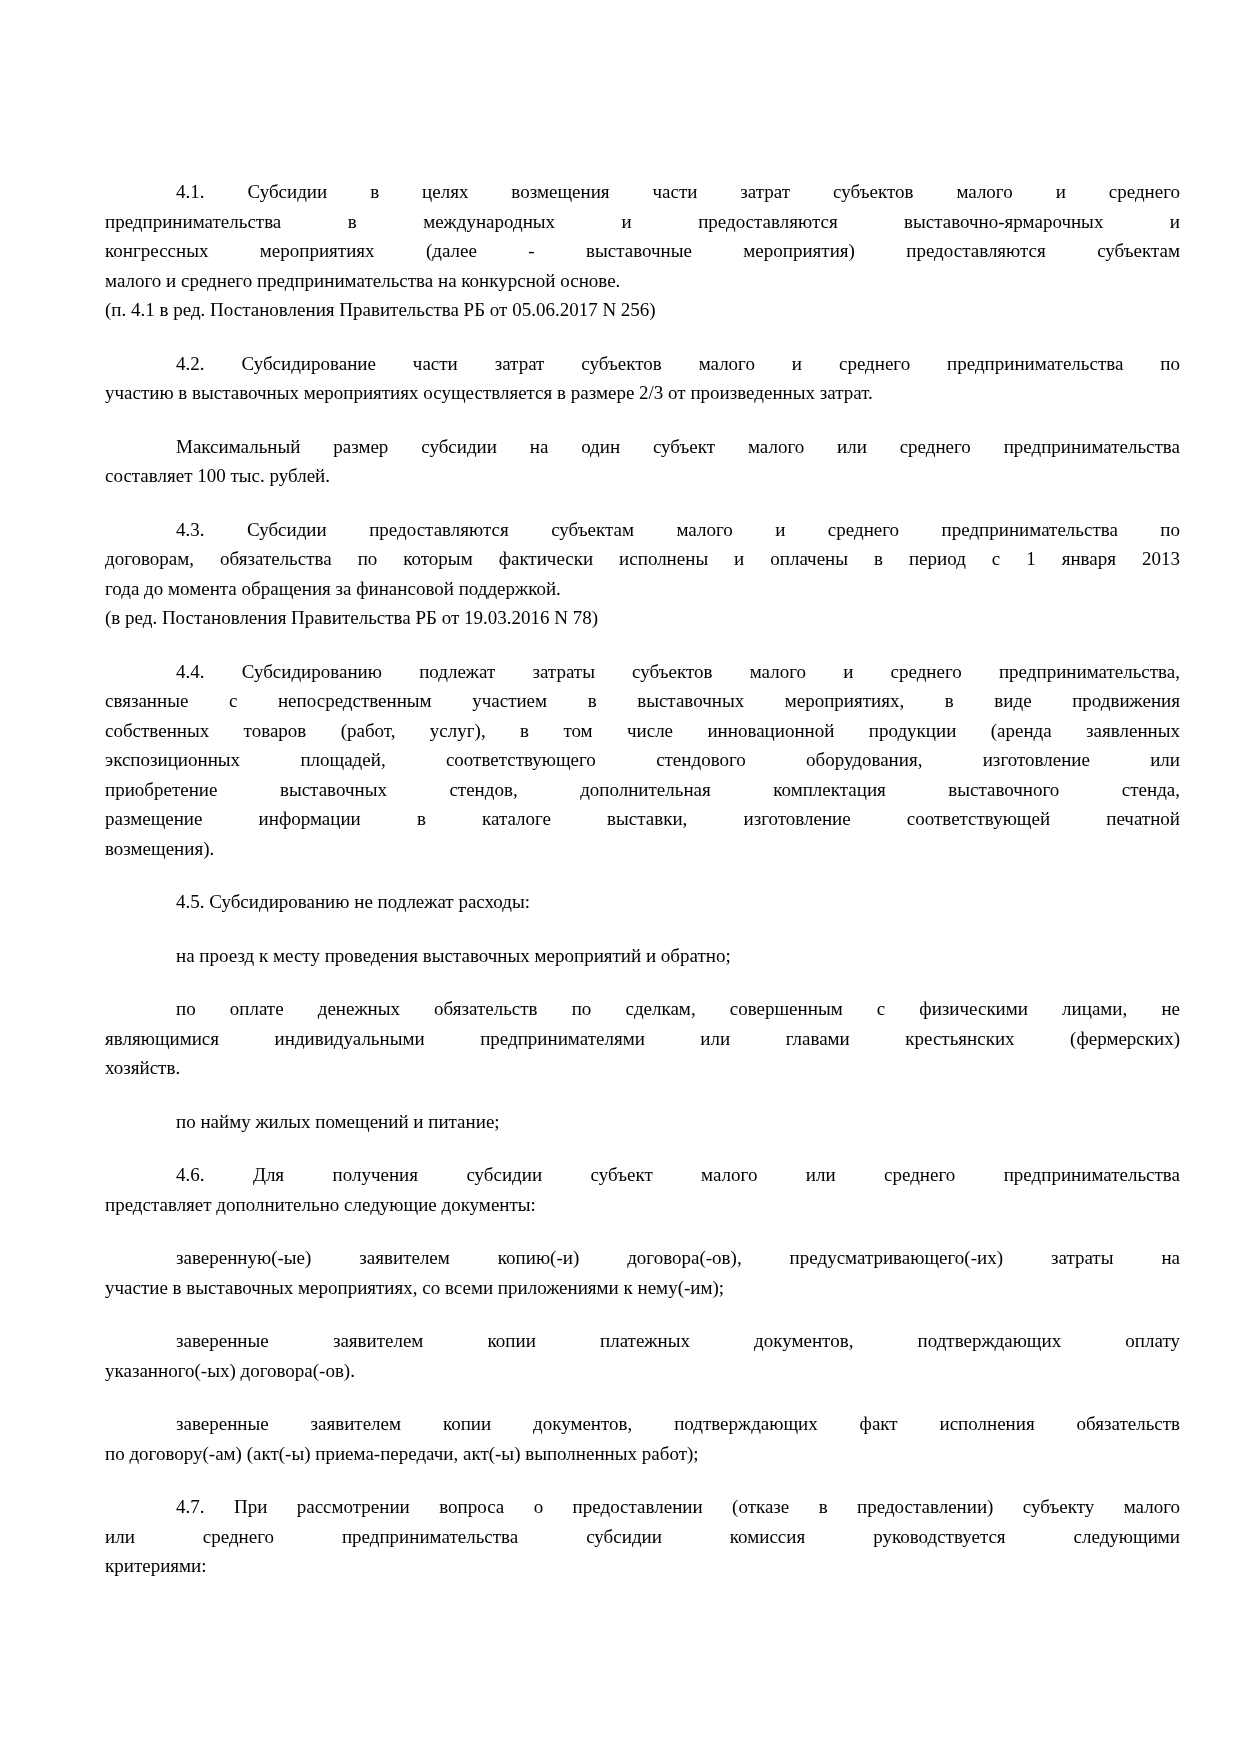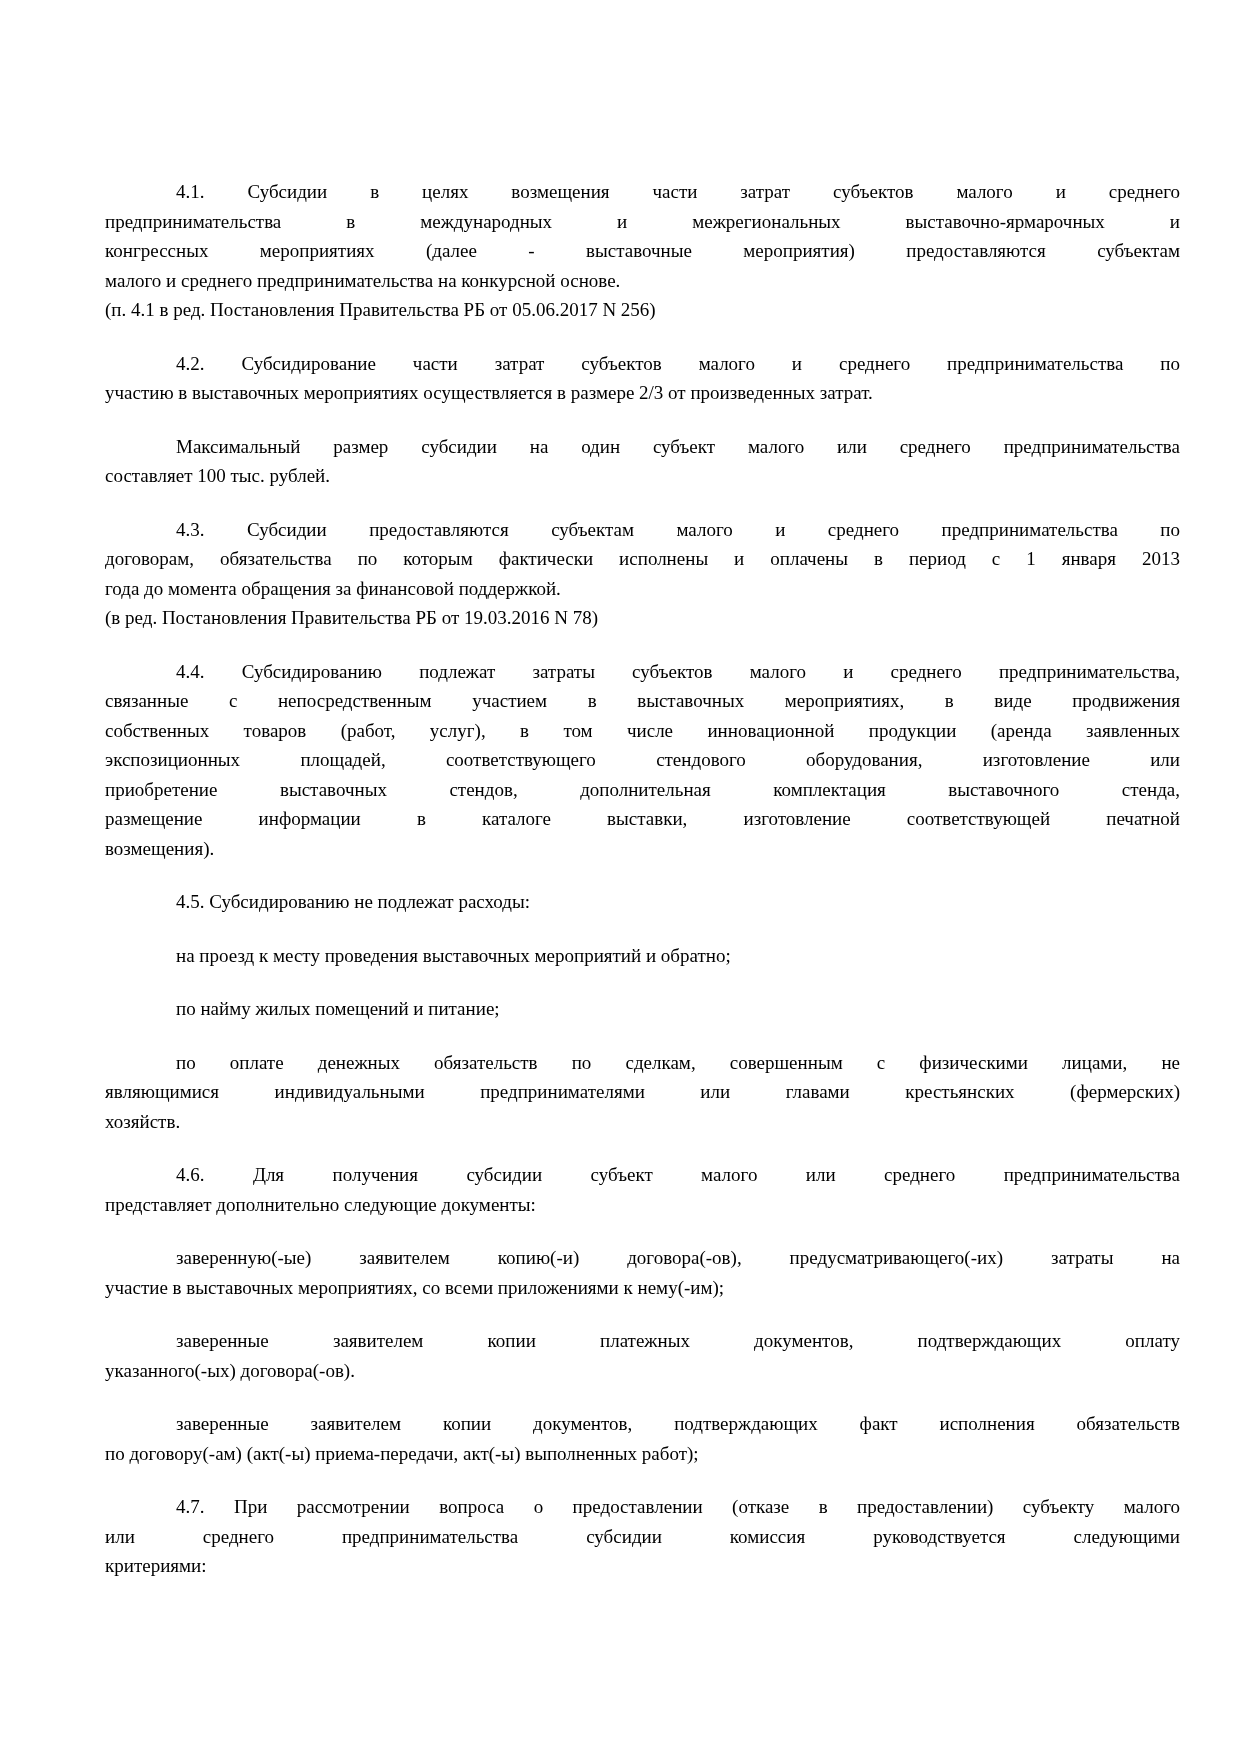--- a/index.html
+++ b/index.html
@@ -51,21 +51,21 @@
     text-indent: 71px;
   }
 </style>
 </head>
 <body>
 
 <div class="doc-page">
   <div class="doc-body">
       <div class="para first">
         <div class="line j indent">4.1. Субсидии в целях возмещения части затрат субъектов малого и среднего</div>
-        <div class="line j">предпринимательства в международных и межрегиональных выставочно-ярмарочных и</div>
+        <div class="line j">предпринимательства в международных и предоставляются выставочно-ярмарочных и</div>
         <div class="line j">конгрессных мероприятиях (далее - выставочные мероприятия) предоставляются субъектам</div>
         <div class="line last">малого и среднего предпринимательства на конкурсной основе.</div>
       </div>
       <div class="para note">
         <div class="line last">(п. 4.1 в ред. Постановления Правительства РБ от 05.06.2017 N 256)</div>
       </div>
       <div class="para">
         <div class="line j indent">4.2. Субсидирование части затрат субъектов малого и среднего предпринимательства по</div>
         <div class="line last">участию в выставочных мероприятиях осуществляется в размере 2/3 от произведенных затрат.</div>
       </div>
@@ -90,26 +90,26 @@
         <div class="line j">размещение информации в каталоге выставки, изготовление соответствующей печатной</div>
         <div class="line last">возмещения).</div>
       </div>
       <div class="para">
         <div class="line last indent">4.5. Субсидированию не подлежат расходы:</div>
       </div>
       <div class="para">
         <div class="line last indent">на проезд к месту проведения выставочных мероприятий и обратно;</div>
       </div>
       <div class="para">
-        <div class="line last indent">по найму жилых помещений и питание;</div>
-      </div>
-      <div class="para">
         <div class="line j indent">по оплате денежных обязательств по сделкам, совершенным  с физическими лицами, не</div>
         <div class="line j">являющимися индивидуальными предпринимателями или главами крестьянских (фермерских)</div>
         <div class="line last">хозяйств.</div>
+      </div>
+      <div class="para">
+        <div class="line last indent">по найму жилых помещений и питание;</div>
       </div>
       <div class="para">
         <div class="line j indent">4.6. Для получения субсидии субъект малого или среднего предпринимательства</div>
         <div class="line last">представляет дополнительно следующие документы:</div>
       </div>
       <div class="para">
         <div class="line j indent">заверенную(-ые) заявителем копию(-и) договора(-ов), предусматривающего(-их) затраты на</div>
         <div class="line last">участие в выставочных мероприятиях, со всеми приложениями к нему(-им);</div>
       </div>
       <div class="para">

